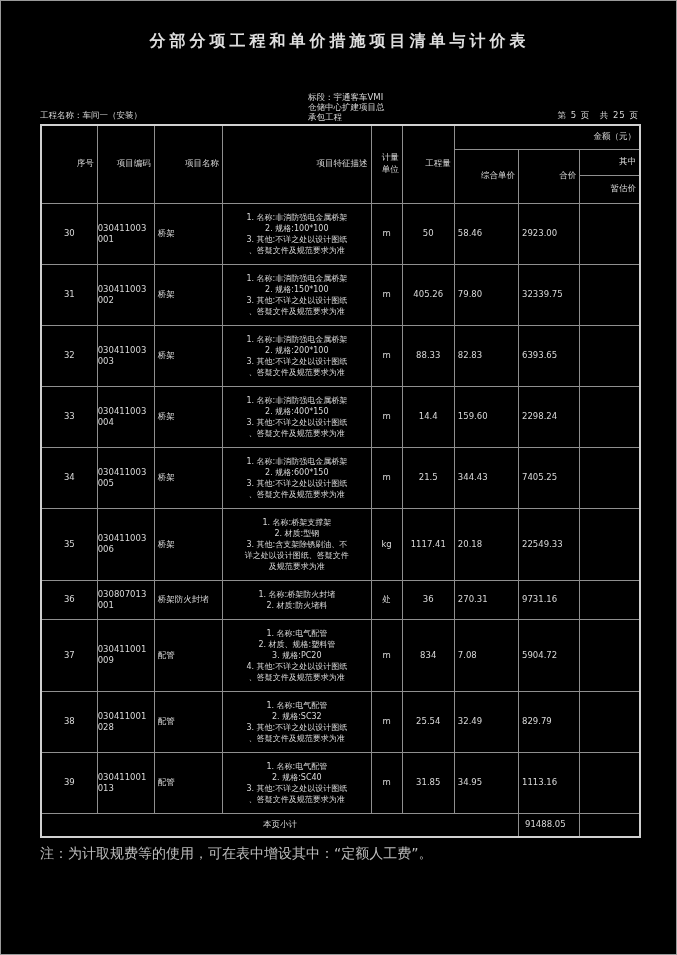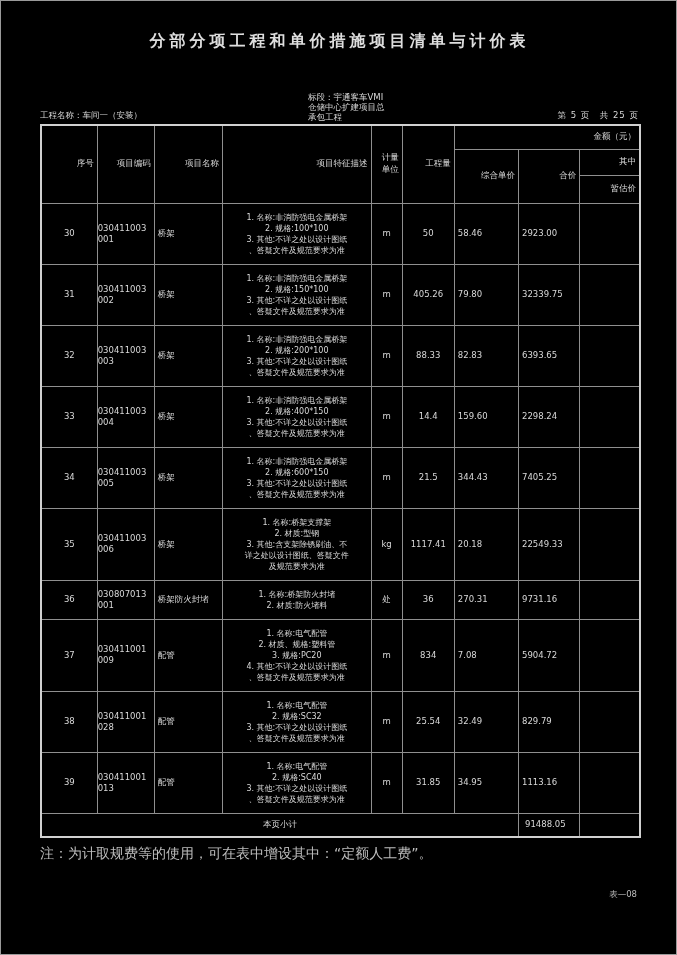--- a/index.html
+++ b/index.html
@@ -243,15 +243,14 @@
         </tr>
         <tr class="subtotal">
         <td colspan="7" class="c-center">本页小计</td>
         <td class="c-right">91488.05</td>
         <td></td>
       </tr>
     </tbody>
   </table>
 
   <div class="note">注：为计取规费等的使用，可在表中增设其中：“定额人工费”。</div>
-  <div class="form-no">表—08</div>
 
 </div>
 
 </body></html>

